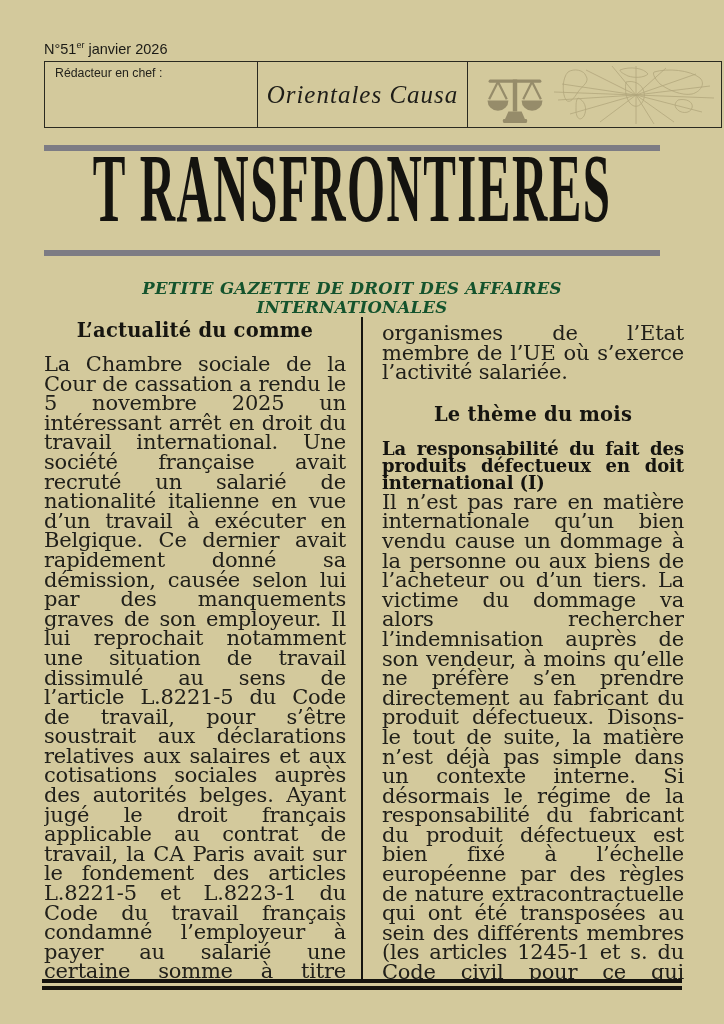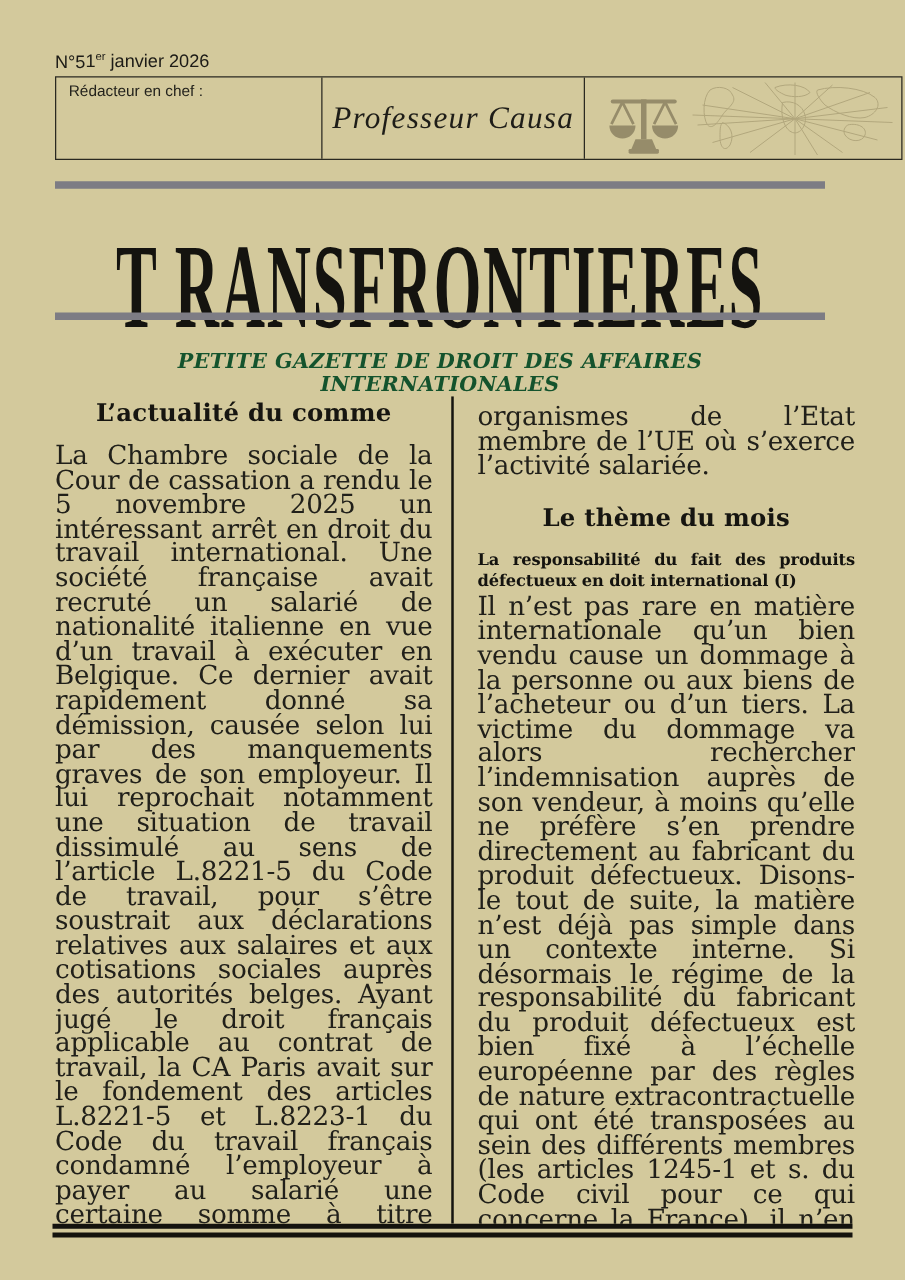--- a/index.html
+++ b/index.html
@@ -37,21 +37,21 @@
   }
   .cell-emblem{ flex:1; position:relative; overflow:hidden; }
   .scales-wrap{ position:absolute; left:14px; top:5px; }
   .map-wrap{ position:absolute; left:82px; top:2px; opacity:.85; }
   
   .bar{ position:absolute; left:44px; width:616px; height:6px; background:#7d7c84; }
   .bar-top{ top:145px; }
   .bar-bottom{ top:250px; }
   .title-wrap{
     position:absolute; left:44px; top:150px; width:616px; height:100px;
-    display:flex; align-items:flex-end; justify-content:center;margin-top:19px;
+    display:flex; align-items:flex-start; justify-content:center;
   }
   .title{
     font-family:"Liberation Serif", serif; font-weight:bold; font-size:68px;
     letter-spacing:2px; white-space:nowrap; color:#14130f;
     transform:scale(0.72,1.42);
   }
   .subtitle{
     position:absolute; left:44px; top:279px; width:616px; text-align:center;
     font-weight:bold; font-style:italic; font-size:16.5px; letter-spacing:.3px;
     color:#14532d;
@@ -67,21 +67,21 @@
   .col-head{
     text-align:center; font-weight:bold; font-size:19.5px; color:#161510;
     margin:2px 0 13px 0; letter-spacing:.2px;
   }
   .col-head2{ margin:20px 0 14px 0; }
   .body-text{
     text-align:justify; font-size:21px; line-height:19.6px;
     letter-spacing:-0.2px; color:#21201a;
   }
   .subhead{
-    text-align:justify; font-weight:bold; font-size:13px; line-height:17px;
+    text-align:justify; font-weight:bold; font-size:18px; line-height:17px;
     letter-spacing:-0.1px; color:#14130f; margin-bottom:2px;
   }
   
   .foot-rule{
     position:absolute; left:42px; top:979px; width:640px; height:3px;
     border-top:4px solid #14130e; border-bottom:4px solid #14130e;
   }
 </style>
 </head>
 <body>
@@ -90,21 +90,21 @@
 
   <div class="meta">
     <span>N°5</span>
     <span><span>1</span><sup>er</sup><span> janvier 2026</span></span>
   </div>
 
   <div class="mastbox">
     <div class="cell-editor">
       <div>Rédacteur en chef :</div>
     </div>
-    <div class="cell-motto">Professeur Causa</div>
+    <div class="cell-motto">Orientales Causa</div>
     <div class="cell-emblem">
       <span class="scales-wrap">
         <svg width="66" height="58" viewBox="0 0 120 104">
           <g fill="#968c6a">
             <rect x="12" y="22" width="96" height="6" rx="3"></rect>
             <rect x="56" y="22" width="8" height="58"></rect>
             <path d="M48 80 L72 80 L78 94 L42 94 Z"></path>
             <rect x="38" y="94" width="44" height="7" rx="2"></rect>
             <path d="M10 60 A19 19 0 0 0 48 60 Z"></path>
             <path d="M72 60 A19 19 0 0 0 110 60 Z"></path>

